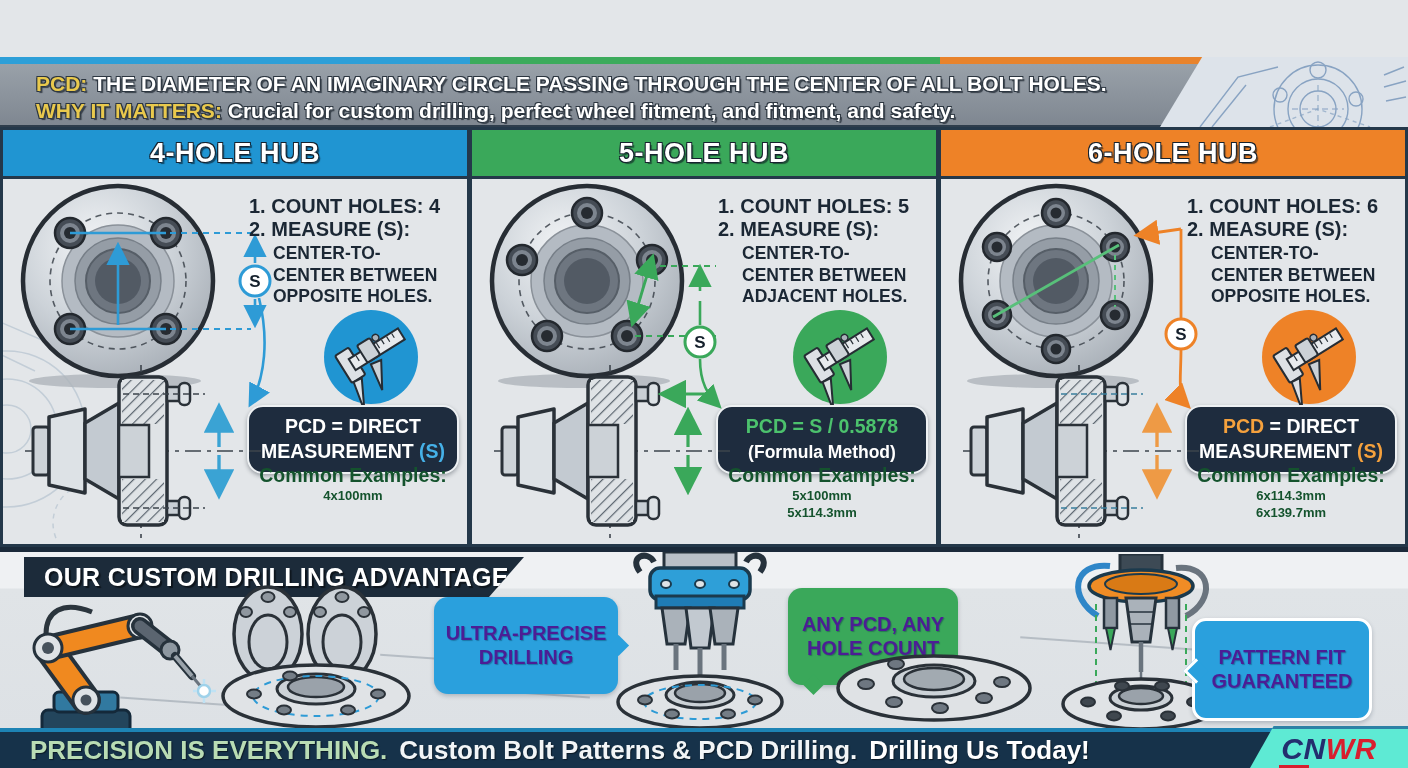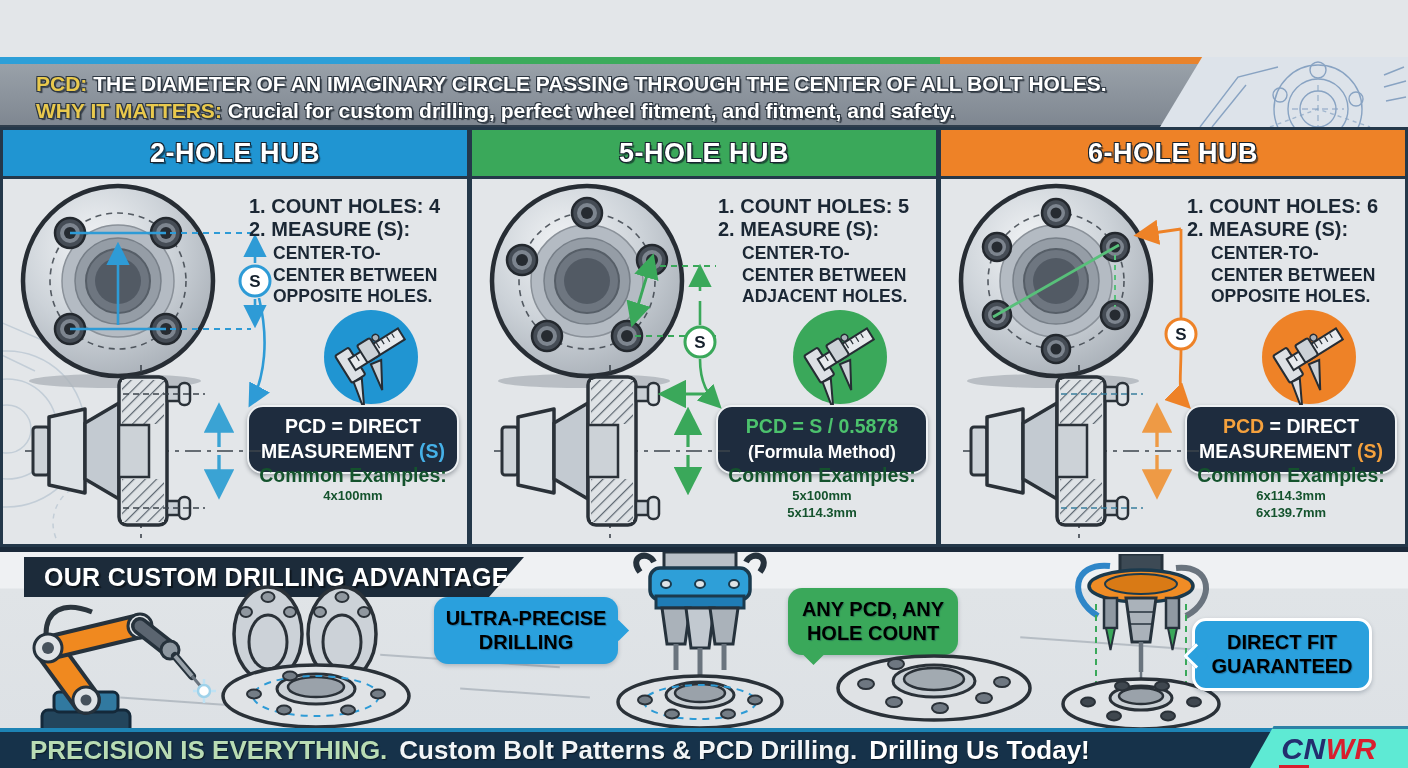--- a/index.html
+++ b/index.html
@@ -79,22 +79,22 @@
   .advantage{position:absolute;left:0;top:547px;width:1408px;height:181px;
     border-top:5px solid #1b2a3a;
     background:linear-gradient(180deg,#eff1f3 0px,#eff1f3 36px,#e0e4e7 37px,#dde1e5 100%);}
   .banner{position:absolute;left:24px;top:5px;width:500px;height:40px;background:#1c2b3a;
     clip-path:polygon(0 0,100% 0,93% 100%,0 100%);
     display:flex;align-items:center;padding-left:20px;
     color:#fff;font-size:25px;font-weight:800;letter-spacing:.3px;
     text-shadow:2px 2px 1px rgba(0,0,0,.5);}
   .fline{position:absolute;height:2px;background:rgba(120,132,144,.4);}
 
-  .bubble{position:absolute;border-radius:14px;padding:10px 10px;
-    font-weight:800;font-size:20px;color:#000000;text-align:center;line-height:1.18;
+  .bubble{position:absolute;border-radius:14px;padding:25px 10px;
+    font-weight:800;font-size:20px;color:#4c1d95;text-align:center;line-height:1.18;
     text-shadow:1px 1px 1px rgba(0,40,70,.35);}
   .bubble::after{content:"";position:absolute;width:15px;height:15px;transform:rotate(45deg);}
   .bubble-blue{background:#2aa0dd;box-shadow:0 2px 4px rgba(30,50,70,.25);}
   .bubble-blue::after{background:#2aa0dd;}
   .bubble-border{border:3px solid #fff;}
   .bubble-green{background:#3aa85a;box-shadow:0 2px 4px rgba(30,50,70,.25);}
   .bubble-green::after{background:#3aa85a;}
   .tail-right::after{right:-8px;top:50%;margin-top:-8px;}
   .tail-left::after{left:-8px;top:50%;margin-top:-8px;border-left:3px solid #fff;border-bottom:3px solid #fff;}
   .tail-bl::after{left:18px;bottom:-7px;}
@@ -153,21 +153,21 @@
           <path d="M110 70 L158 52 L210 70" stroke-dasharray="4 4" opacity=".7"></path>
           <path d="M224 18 L244 10 M224 30 L246 24 M226 44 L246 40"></path>
           <line x1="158" y1="28" x2="158" y2="76" stroke-dasharray="6 4" opacity=".7"></line>
           <line x1="132" y1="52" x2="184" y2="52" stroke-dasharray="6 4" opacity=".7"></line>
         </g>
       </svg>
     </div>
   </div>
 
   <div class="column col-1 col-blue">
-    <div class="column-header">2-HOLE HUB</div>
+    <div class="column-header">4-HOLE HUB</div>
     <div class="column-body">
 
       <svg class="decor" style="left:-14px;top:130px;" width="140" height="232" viewBox="0 0 140 232">
         <g fill="none" stroke="#a9bac9" stroke-width="1.5" opacity=".55">
           <circle cx="18" cy="120" r="78"></circle>
             <circle cx="18" cy="120" r="50"></circle>
             <circle cx="18" cy="120" r="24"></circle>
           <path d="M4 10 L60 34 M0 40 L46 62"></path>
             <circle cx="104" cy="214" r="40" stroke-dasharray="5 5"></circle>
         </g>
@@ -755,21 +755,21 @@
         <ellipse cx="50" cy="148" rx="7" ry="4.5" fill="#3f474f" stroke="#2a3138" stroke-width="2"></ellipse>
         <ellipse cx="76" cy="162" rx="7" ry="4.5" fill="#3f474f" stroke="#2a3138" stroke-width="2"></ellipse>
         <ellipse cx="130" cy="162" rx="7" ry="4.5" fill="#3f474f" stroke="#2a3138" stroke-width="2"></ellipse>
         <ellipse cx="156" cy="148" rx="7" ry="4.5" fill="#3f474f" stroke="#2a3138" stroke-width="2"></ellipse>
         <ellipse cx="84" cy="132" rx="7" ry="4.5" fill="#3f474f" stroke="#2a3138" stroke-width="2"></ellipse>
         <ellipse cx="124" cy="132" rx="7" ry="4.5" fill="#3f474f" stroke="#2a3138" stroke-width="2"></ellipse>
       </g>
     </svg>
 
     <div class="bubble bubble-blue bubble-border tail-left b3">
-      <span>DIRECT FIT GUARANTEED</span>
+      <span>PATTERN FIT GUARANTEED</span>
     </div>
   </div>
 
   <div class="footer">
     <span class="tag-accent">PRECISION IS EVERYTHING.</span>
     <span class="tag-main">Custom Bolt Patterns &amp; PCD Drilling.</span>
     <span class="tag-cta">Drilling Us Today!</span>
   </div>
   <div class="logo-panel">
     <div class="logo">

